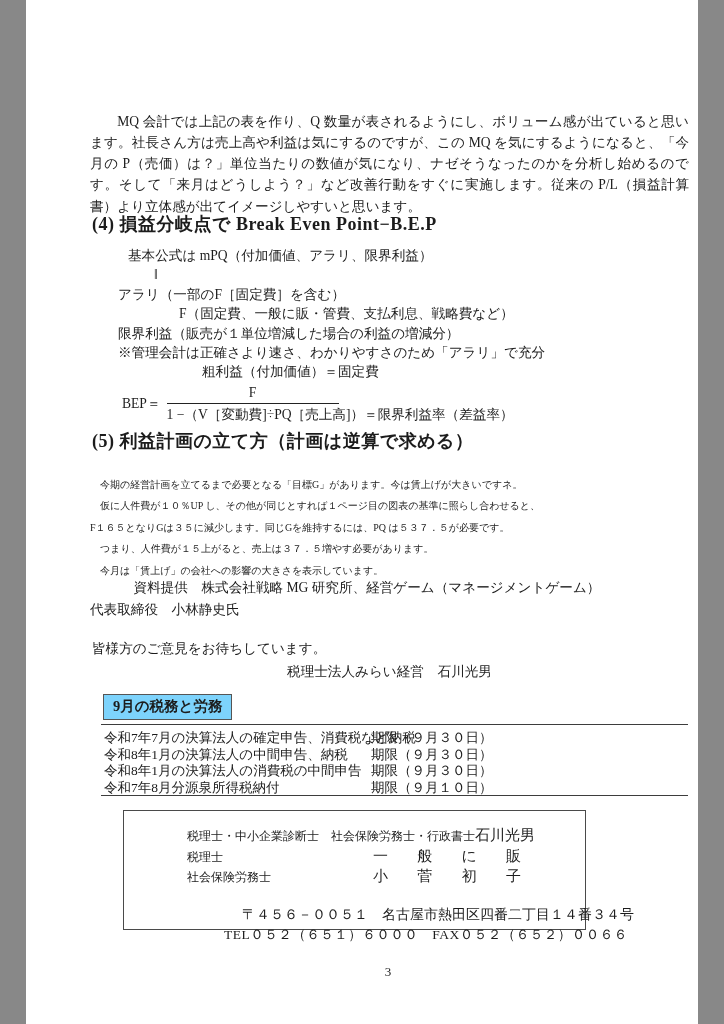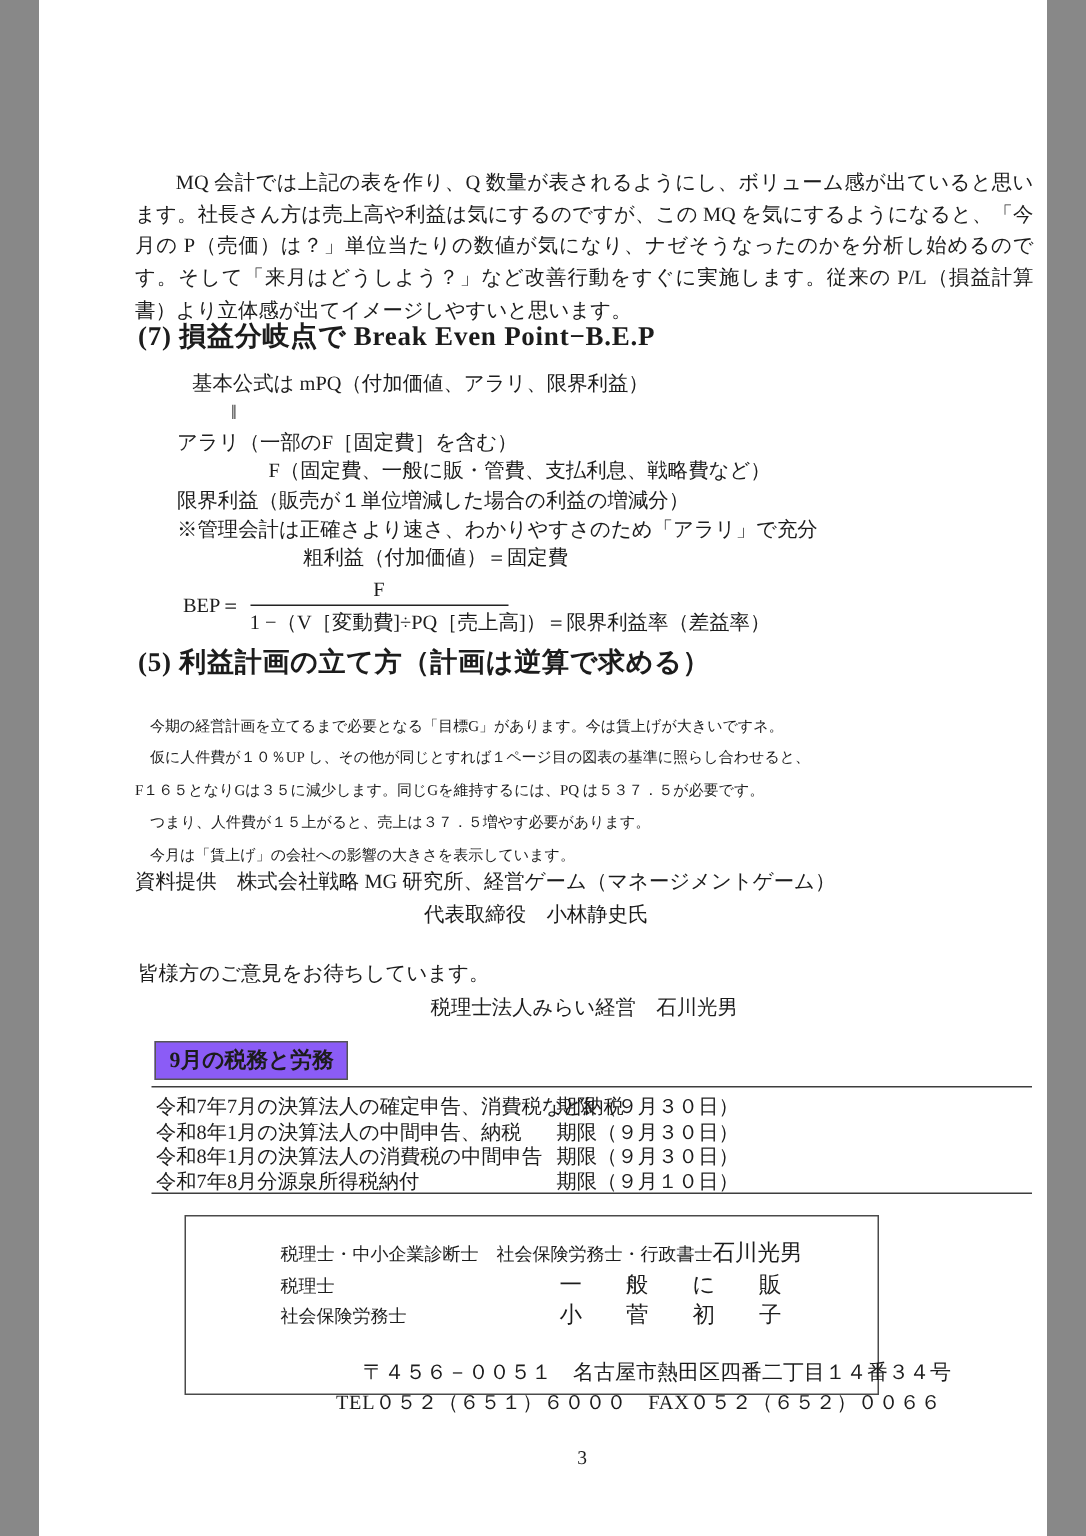--- a/index.html
+++ b/index.html
@@ -56,35 +56,35 @@
     position:absolute; top:474px; left:64px; width:600px;
     font-size:10px; line-height:21.4px;
   }
   .sec5-line { text-indent:1em; white-space:nowrap; }
   .sec5-line:nth-child(3) { text-indent:0; }
   
   .credits {
     position:absolute; top:577px; left:64px; width:599px;
     font-size:13.6px; line-height:22px;
   }
-  .credit-1 { text-align:left; padding-right:45px; white-space:nowrap; }
-  .credit-2 { text-align:center; padding-right:64px; white-space:nowrap;font-family:Liberation Serif, serif; }
+  .credit-1 { text-align:center; padding-right:45px; white-space:nowrap; }
+  .credit-2 { text-align:left; padding-right:64px; white-space:nowrap;font-family:Liberation Serif, serif; }
   .feedback {
     position:absolute; top:640px; left:66px;
     font-size:13.6px; white-space:nowrap;
   }
   .signature {
     position:absolute; top:663px; left:64px; width:599px;
     font-size:13.6px; text-align:center; padding-right:42px; white-space:nowrap;
   }
   
   .tax-title {
     position:absolute; top:694px; left:77px;
     font-size:14.5px; font-weight:bold;
-    background:#8b5cf6; border:1px solid #555;
+    background:#7dd3fc; border:1px solid #555;
     padding:2px 9px 3px 9px; white-space:nowrap;text-align:right;
   }
   .rule { position:absolute; left:75px; width:587px; border-top:1.6px solid #3d3d3d; }
   .rule-top { top:724px; }
   .rule-bottom { top:795px; }
   .tax-table {
     position:absolute; top:730px; left:78px; width:580px;
     font-size:13.5px; line-height:16.6px;
   }
   .tax-row { display:flex; }
@@ -123,21 +123,21 @@
     text-align:center; font-size:13px;
   }
 </style>
 </head>
 <body>
 
 <div class="page">
 
   <p class="intro">MQ 会計では上記の表を作り、Q 数量が表されるようにし、ボリューム感が出ていると思います。社長さん方は売上高や利益は気にするのですが、この MQ を気にするようになると、「今月の P（売価）は？」単位当たりの数値が気になり、ナゼそうなったのかを分析し始めるのです。そして「来月はどうしよう？」など改善行動をすぐに実施します。従来の P/L（損益計算書）より立体感が出てイメージしやすいと思います。</p>
 
-  <div class="sec-heading h4">(7) 損益分岐点で Break Even Point−B.E.P</div>
+  <div class="sec-heading h4">(4) 損益分岐点で Break Even Point−B.E.P</div>
 
   <div class="formula">
     <div class="fl fl0">基本公式は mPQ（付加価値、アラリ、限界利益）</div>
     <div class="fl fl1">‖</div>
     <div class="fl fl3">アラリ（一部のF［固定費］を含む）</div>
     <div class="fl fl2">F（固定費、一般に販・管費、支払利息、戦略費など）</div>
     <div class="fl fl4">限界利益（販売が１単位増減した場合の利益の増減分）</div>
     <div class="fl fl5">※管理会計は正確さより速さ、わかりやすさのため「アラリ」で充分</div>
     <div class="fl fl6">粗利益（付加価値）＝固定費</div>
     <div class="bep">

